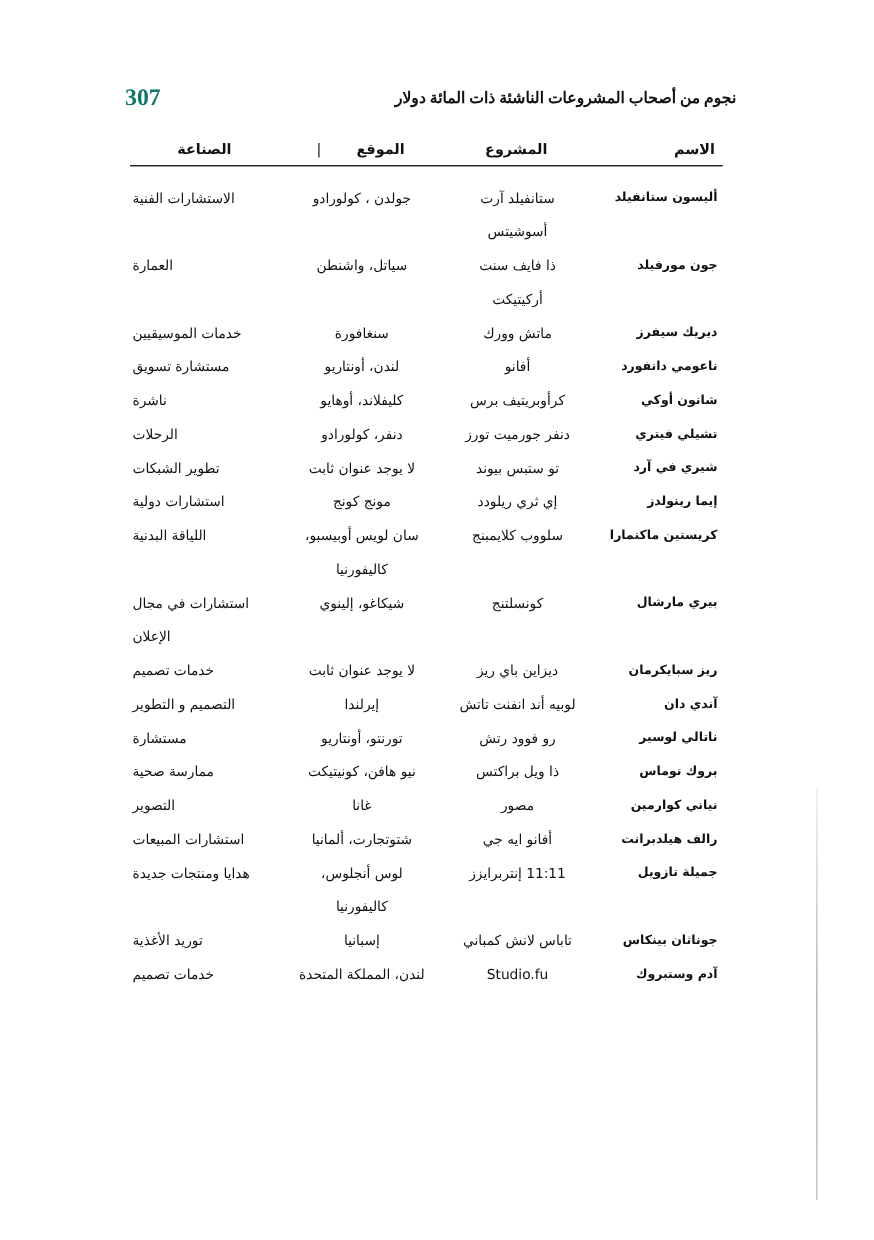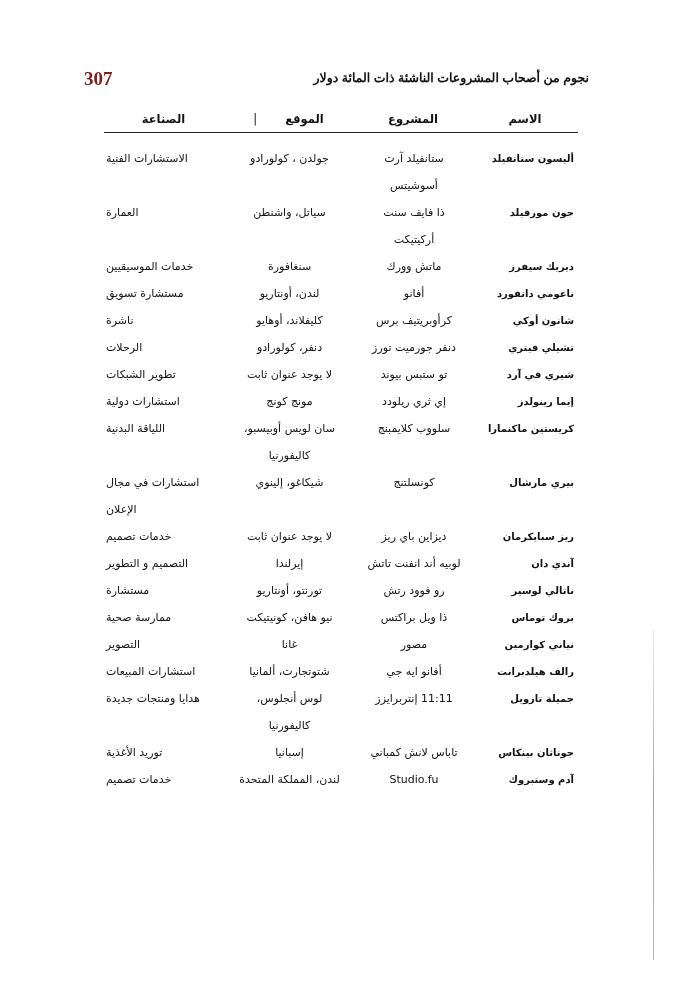--- a/index.html
+++ b/index.html
@@ -1,39 +1,39 @@
 <!DOCTYPE html>
 <html lang="ar"><head>
 <meta charset="utf-8">
 <style>
   html, body { margin: 0; padding: 0; background: #ffffff; }
   body {
     width: 699px; height: 992px; position: relative; overflow: hidden;
     font-family: "DejaVu Sans", sans-serif; color: #111;
   }
   .page-number {
-    position: absolute; left: 84px; top: 68px;
-    font-family: "Liberation Serif", serif; font-weight: bold; font-size: 19px; color: #7f1d1d;
+    position: absolute; left: 100px; top: 68px;
+    font-family: "Liberation Serif", serif; font-weight: bold; font-size: 19px; color: #0f766e;
   }
   .running-title {
     position: absolute; right: 110px; top: 70px; direction: rtl;
-    font-family: Liberation Sans, sans-serif; font-weight: bold; font-size: 12.5px; color: #111;
+    font-family: Liberation Serif, serif; font-weight: bold; font-size: 12.5px; color: #111;
     white-space: nowrap;
   }
   .table-wrap {
     position: absolute; left: 104px; top: 112px; width: 474px;
     direction: rtl;
   }
   table { border-collapse: collapse; width: 100%; direction: rtl; }
   col.c-name { width: 100px; }
   col.c-project { width: 124px; }
   col.c-location { width: 125px; }
   col.c-industry { width: 125px; }
   thead th {
-    font-weight: bold; font-size: 11.5px; padding: 0 6px 6px 0;
+    font-weight: bold; font-size: 11.5px; text-align: right; padding: 0 6px 6px 0;
     border-bottom: 1.5px solid #222; white-space: nowrap; color: #111;
   }
   thead th.h-industry { text-align: center; }
   thead th .sep { display: inline-block; margin-right: 24px; font-weight: normal; }
   tbody td {
     font-size: 11px; vertical-align: top; text-align: right; line-height: 27px;
     padding: 0 4px 0 0; color: #111;
   }
   tbody td.name { font-weight: bold; font-size: 10px; }
   tbody td.project { text-align: center; }

